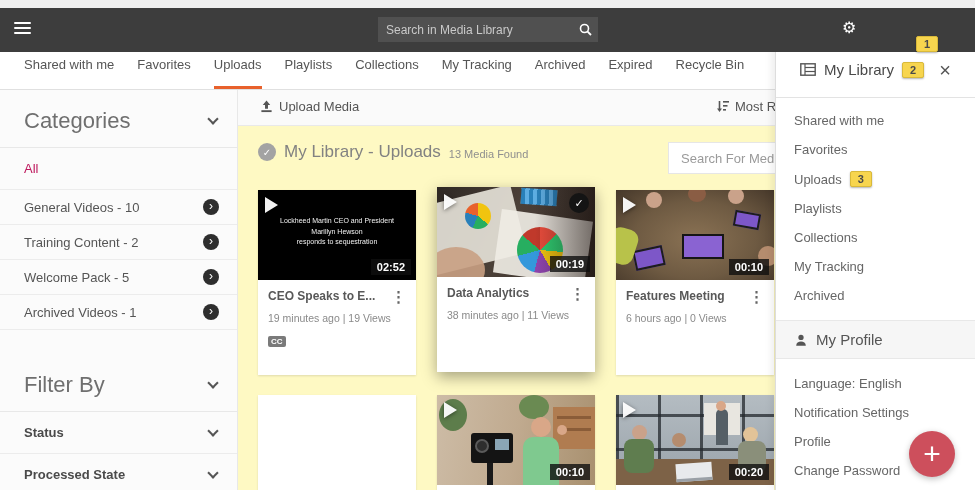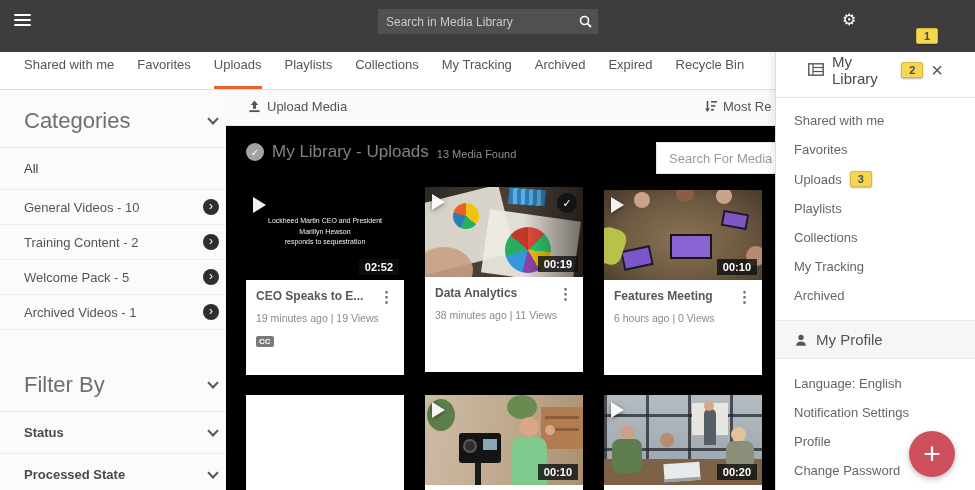--- a/index.html
+++ b/index.html
@@ -1,21 +1,21 @@
 <!DOCTYPE html>
 <html><head>
 <meta charset="utf-8">
 <style>
   * { margin:0; padding:0; box-sizing:border-box; }
   html,body { background:#888; }
   body { font-family:"Liberation Sans", sans-serif; }
   .screen { position:relative; width:975px; height:490px; overflow:hidden; background:#efefef; margin:0 auto; }
 
   
-  .topbar { position:absolute; left:0; top:0; width:975px; height:52px; background:#3d3d3d; z-index:30; }
+  .topbar { position:absolute; left:0; top:8px; width:975px; height:44px; background:#3d3d3d; z-index:30; }
   .hamburger { position:absolute; left:14px; top:14px; width:17px; height:13px; cursor:pointer; }
   .hamburger span { display:block; height:2.4px; background:#fff; margin-bottom:2.6px; border-radius:1px; }
   .top-search { position:absolute; left:378px; top:9px; width:220px; height:25px; background:#505050; display:flex; align-items:center; }
   .top-search input { flex:1; background:transparent; border:none; outline:none; color:#d4d4d4; font-size:12px; padding:0 8px; font-family:"Liberation Sans",sans-serif; }
   .top-search input::placeholder { color:#c9c9c9; }
   .top-search .mag { width:26px; display:flex; justify-content:center; cursor:pointer; }
   .gear { position:absolute; left:842px; top:10px; color:#fff; font-size:16px; cursor:pointer; }
   .user-chip { position:absolute; left:865px; top:0; width:110px; height:42px; background:#8c8c8c; display:flex; align-items:center; gap:6px; padding-left:8px; cursor:pointer; }
   .user-chip .uname { color:#fff; font-size:11.5px; white-space:nowrap; }
   .ybadge { background:#f7d54e; border:1px solid #d9b93a; color:#4a4a4a; font-size:11px; font-weight:bold; padding:1px 7px; border-radius:2px; box-shadow:0 1px 2px rgba(0,0,0,.3); }
@@ -24,28 +24,28 @@
   
   .tabbar { position:absolute; left:0; top:42px; width:975px; height:48px; background:#fff; border-bottom:1px solid #e0e0e0; display:flex; align-items:stretch; padding-left:24px; gap:23px; z-index:5; }
   .tab { display:flex; align-items:center; font-size:13px; color:#555; border-bottom:3px solid transparent; cursor:pointer; white-space:nowrap; }
   .tab.active { border-bottom-color:#e8612c; }
 
   
   .sidebar { position:absolute; left:0; top:90px; width:238px; height:400px; background:#fbfbfb; border-right:1px solid #e8e8e8; }
   .side-head { display:flex; align-items:center; justify-content:space-between; padding:18px 20px 13px 24px; border-bottom:1px solid #e8e8e8; cursor:pointer;gap:35px; }
   .side-head .ht { font-size:22px; color:#6f6f6f; }
   .chev { width:8px; height:8px; border-right:2px solid #555; border-bottom:2px solid #555; transform:rotate(45deg); margin-top:-4px; }
-  .all-row { padding:13px 24px; font-size:13px; color:#404040; border-bottom:1px solid #ececec; cursor:pointer; }
+  .all-row { padding:13px 24px; font-size:13px; color:#be185d; border-bottom:1px solid #ececec; cursor:pointer; }
   .cat-row { display:flex; align-items:center; justify-content:space-between; padding:9px 18px 9px 24px; font-size:13px; color:#555; border-bottom:1px solid #ececec; cursor:pointer; }
   .circ { width:16px; height:16px; border-radius:50%; background:#2e2e2e; color:#fff; display:flex; align-items:center; justify-content:center; font-size:12px; line-height:1; padding-bottom:2px; }
   .filter-head { margin-top:24px; }
   .filter-row { display:flex; align-items:center; justify-content:space-between; padding:13px 20px 13px 24px; font-size:13px; font-weight:bold; color:#4a4a4a; border-bottom:1px solid #ececec; cursor:pointer; }
 
   
-  .main { position:absolute; left:226px; top:90px; width:737px; height:400px; background:#000000; }
+  .main { position:absolute; left:238px; top:90px; width:737px; height:400px; background:#fef9c3; }
   .toolbar { position:absolute; left:0; top:0; width:100%; height:36px; background:#fafafa; border-bottom:1px solid #e9e9e9; }
   .upload-btn { position:absolute; left:22px; top:9px; display:flex; align-items:center; gap:6px; font-size:13px; color:#555; cursor:pointer; }
   .sort-btn { position:absolute; left:478px; top:9px; display:flex; align-items:center; gap:5px; font-size:13px; color:#555; cursor:pointer; white-space:nowrap; }
   .page-head { position:absolute; left:20px; top:52px; display:flex; align-items:center; gap:8px; }
   .check-circle { width:18px; height:18px; border-radius:50%; background:#a3a3a3; color:#fff; font-size:10px; display:flex; align-items:center; justify-content:center; }
   .page-title { font-size:17px; color:#828282; }
   .media-count { font-size:11px; font-weight:normal; color:#8f8f8f; margin-top:4px; }
   .media-search { position:absolute; left:430px; top:52px; width:175px; height:32px; background:#fff; border:1px solid #e6e6e6; font-size:13px; color:#777; padding:0 12px; outline:none; font-family:"Liberation Sans",sans-serif; }
   .media-search::placeholder { color:#9a9a9a; }
 
@@ -120,21 +120,21 @@
   .t-team .tbl { left:0; bottom:0; width:100%; height:26px; background:#7d6247; }
   .t-team .p1h { left:16px; top:30px; width:15px; height:15px; border-radius:50%; background:#caa28a; }
   .t-team .p1b { left:8px; top:44px; width:30px; height:34px; border-radius:8px; background:#5f7d4f; }
   .t-team .p2h { left:56px; top:38px; width:14px; height:14px; border-radius:50%; background:#b58c6e; }
   .t-team .p3h { right:16px; top:32px; width:15px; height:15px; border-radius:50%; background:#e2c398; }
   .t-team .p3b { right:8px; top:46px; width:28px; height:32px; border-radius:8px; background:#8a8f7a; }
   .t-team .lap { left:60px; bottom:4px; width:36px; height:18px; background:#e8eaec; transform:rotate(-4deg); border-bottom:3px solid #9aa0a6; }
 
   
   .panel { position:absolute; left:775px; top:42px; width:200px; height:448px; background:#fff; border-left:1px solid #ddd; box-shadow:-3px 0 8px rgba(0,0,0,.08); z-index:20; }
-  .panel-head { height:56px; border-bottom:1px solid #e3e3e3; display:flex; align-items:center; padding:0 32px; gap:8px; }
+  .panel-head { height:56px; border-bottom:1px solid #e3e3e3; display:flex; align-items:center; padding:0 24px; gap:8px; }
   .panel-title { font-size:15px; color:#4a4a4a; }
   .panel-close { margin-left:auto; font-size:20px; color:#555; cursor:pointer; line-height:1; }
   .panel-list { padding:8px 0 4px; }
   .p-item { padding:7px 18px; font-size:13px; color:#666; cursor:pointer; display:flex; align-items:center; gap:8px; }
   .profile-head { margin-top:6px; padding:10px 18px; background:#f6f6f6; border-top:1px solid #e8e8e8; border-bottom:1px solid #e8e8e8; font-size:15px; color:#555; display:flex; align-items:center; gap:8px; }
   .profile-list { padding:10px 0; }
   .p-item.dim { color:#a5a5a5; }
 
   
   .fab { position:absolute; left:909px; top:431px; width:46px; height:46px; border-radius:50%; background:#cd4f5c; color:#fff; border:none; font-size:30px; line-height:44px; text-align:center; cursor:pointer; z-index:40; box-shadow:0 2px 6px rgba(0,0,0,.25); font-family:"Liberation Sans",sans-serif; }

